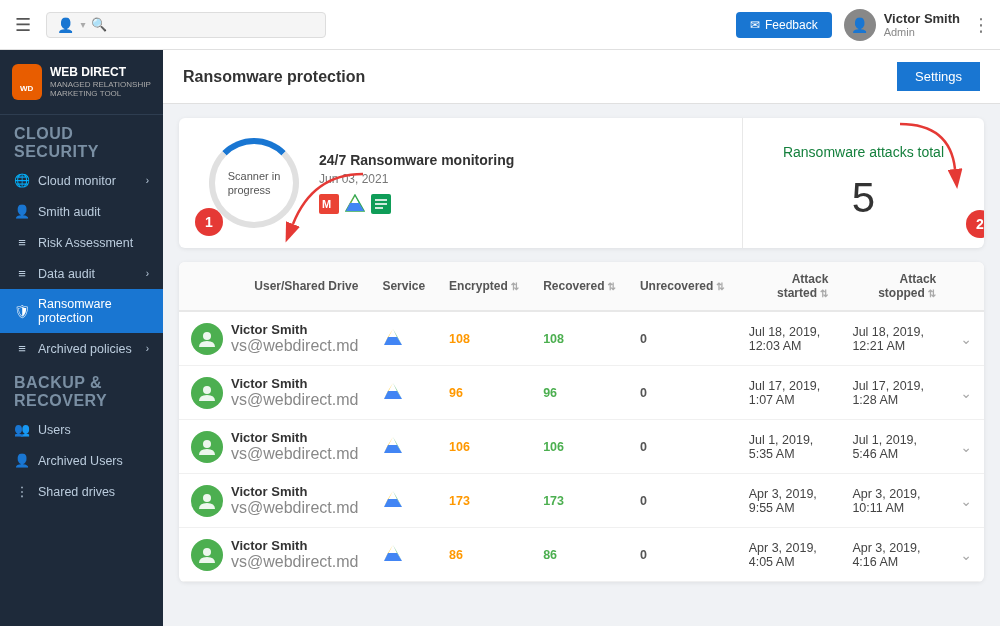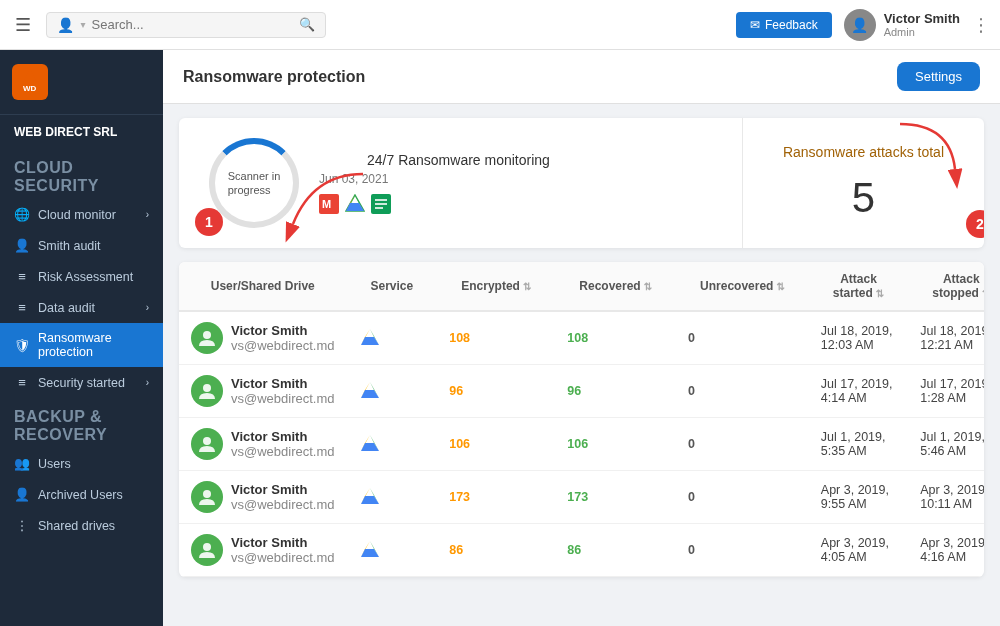--- a/index.html
+++ b/index.html
@@ -138,21 +138,21 @@
       display: flex;
       align-items: center;
       justify-content: space-between;
       border-bottom: 1px solid #e0e0e0;
     }
     .page-title { font-size: 16px; font-weight: 600; color: #333; }
     .settings-btn {
       background: #1976d2;
       color: #fff;
       border: none;
-      border-radius: 8px;
+      border-radius: 0;
       padding: 7px 18px;
       font-size: 13px;
       cursor: pointer;
     }
 
     
     .card-row {
       display: flex;
       gap: 0;
       margin: 14px 16px;
@@ -173,32 +173,32 @@
       width: 90px; height: 90px;
       border-radius: 50%;
       border: 6px solid #e0e0e0;
       border-top-color: #1976d2;
       display: flex; align-items: center; justify-content: center;
       position: relative;
       flex-shrink: 0;
     }
     .scanner-circle-inner { font-size: 11px; color: #555; line-height: 1.3; }
     .scanner-info { display: flex; flex-direction: column; gap: 4px; }
-    .scanner-info-title { font-size: 14px; font-weight: 400; color: #333; margin-left: 48px; }
+    .scanner-info-title { font-size: 14px; font-weight: 700; color: #333; }
     .scanner-info-sub { font-size: 12px; color: #777; }
     .scanner-icons { display: flex; gap: 6px; margin-top: 4px; }
     .card-attacks {
       display: flex;
       flex-direction: column;
       align-items: center;
       justify-content: center;
       padding: 20px 40px;
       min-width: 200px;
     }
-    .attacks-label { font-size: 14px; color: #a16207; margin-bottom: 14px; }
+    .attacks-label { font-size: 14px; color: #15803d; margin-bottom: 14px; }
     .attacks-count { font-size: 42px; font-weight: 300; color: #333; }
 
     
     .circle-badge {
       width: 28px; height: 28px;
       border-radius: 50%;
       background: #e53935;
       color: #fff;
       font-size: 14px;
       font-weight: bold;
@@ -210,39 +210,39 @@
     .table-container {
       margin: 0 16px 16px;
       background: #fff;
       border-radius: 6px;
       box-shadow: 0 1px 4px rgba(0,0,0,0.08);
       overflow: hidden;
     }
     table { width: 100%; border-collapse: collapse; }
     thead tr { background: #fafafa; border-bottom: 2px solid #e8e8e8; }
     thead th {
-      padding: 10px 24px;
-      text-align: center;
+      padding: 10px 12px;
+      text-align: right;
       font-size: 12px;
       font-weight: 600;
       color: #555;
     }
     thead th .sort-icon { color: #aaa; font-size: 10px; margin-left: 3px; }
     tbody tr { border-bottom: 1px solid #f0f0f0; }
     tbody td { padding: 10px 12px; font-size: 12.5px; color: #444; vertical-align: middle; }
     .user-cell { display: flex; align-items: center; gap: 8px; }
     .user-avatar-small {
       width: 32px; height: 32px;
       border-radius: 50%;
       background: #4caf50;
       display: flex; align-items: center; justify-content: center;
       color: #fff; font-size: 14px; flex-shrink: 0;
     }
     .user-name-cell { font-weight: 600; color: #333; font-size: 13px; }
-    .user-email-cell { font-size: 13px; color: #888; }
+    .user-email-cell { font-size: 16px; color: #888; }
     .num-orange { color: #ff9800; font-weight: 600; }
     .num-green { color: #4caf50; font-weight: 600; }
     .num-zero { color: #555; font-weight: 600; }
     .expand-btn { color: #aaa; cursor: pointer; font-size: 14px; }
 
     
     ::-webkit-scrollbar { width: 6px; }
     ::-webkit-scrollbar-thumb { background: #ccc; border-radius: 3px; }
 
     .relative-container {
@@ -250,21 +250,20 @@
     }
   </style>
 </head>
 <body>
 
 <div class="topbar">
   <span class="topbar-hamburger">☰</span>
   <div class="topbar-search">
     <span style="color:#888; font-size:14px;">👤</span>
     <span style="color:#aaa; font-size:10px;">▾</span>
-    <input type="text" style="outline: none; border: none; background: transparent; font-size: 13px;" placeholder="Search...">
     <span style="color:#aaa;">🔍</span>
   </div>
   <div class="topbar-right">
     <button class="feedback-btn">
       <span>✉</span>
       <span>Feedback</span>
     </button>
     <div class="user-info">
       <div class="user-avatar">
         <span>👤</span>
@@ -281,23 +280,26 @@
 <div class="main-layout relative-container">
 
   <nav class="sidebar">
     <div class="sidebar-logo">
       <div class="logo-icon">
         <svg width="30" height="30" viewBox="0 0 30 30">
           <polygon points="15,2 28,28 2,28" fill="#e85d00"></polygon>
           <text x="8" y="24" font-size="8" fill="white" font-weight="bold">WD</text>
         </svg>
       </div>
-    </div>
-
-    <div class="company-name">WEB DIRECT SRL</div>
+      <div class="logo-text">
+        <span class="logo-main">WEB DIRECT</span>
+        <span class="logo-sub" style="font-size:8px; color:#aaa;">MANAGED RELATIONSHIP MARKETING TOOL</span>
+      </div>
+    </div>
+
 
     <div>
       <div class="sidebar-section-label">CLOUD SECURITY</div>
       <div class="sidebar-item">
         <span class="sidebar-icon">🌐</span>
         <span>Cloud monitor</span>
         <span class="chevron">›</span>
       </div>
       <div class="sidebar-item">
         <span class="sidebar-icon">👤</span>
@@ -311,21 +313,21 @@
         <span class="sidebar-icon">≡</span>
         <span>Data audit</span>
         <span class="chevron">›</span>
       </div>
       <div class="sidebar-item active">
         <span class="sidebar-icon">🛡</span>
         <span>Ransomware protection</span>
       </div>
       <div class="sidebar-item">
         <span class="sidebar-icon">≡</span>
-        <span>Security started</span>
+        <span>Archived policies</span>
         <span class="chevron">›</span>
       </div>
     </div>
 
     <div>
       <div class="sidebar-section-label">BACKUP &amp; RECOVERY</div>
       <div class="sidebar-item">
         <span class="sidebar-icon">👥</span>
         <span>Users</span>
       </div>
@@ -479,21 +481,21 @@
       <svg width="22" height="18" viewBox="0 0 20 18">
         <polygon points="10,1 19,17 1,17" fill="none"></polygon>
         <polygon points="10,1 19,17 14,9" fill="#34A853"></polygon>
         <polygon points="1,17 10,1 5,9" fill="#FBBC04"></polygon>
         <polygon points="1,17 19,17 14,9 5,9" fill="#4285F4"></polygon>
       </svg>
     </td>
     <td><span class="num-orange">96</span></td>
     <td><span class="num-green">96</span></td>
     <td><span class="num-zero">0</span></td>
-    <td>Jul 17, 2019, 4:14 AM</td>
+    <td>Jul 17, 2019, 1:07 AM</td>
     <td>Jul 17, 2019, 1:28 AM</td>
     <td><span class="expand-btn">⌄</span></td>
   </tr>
             <tr>
     <td>
       <div class="user-cell">
         <div class="user-avatar-small">
           <svg width="20" height="20" viewBox="0 0 20 20">
                       <circle cx="10" cy="7" r="4" fill="white" opacity="0.9"></circle>
                       <path d="M2 18 Q2 12 10 12 Q18 12 18 18" fill="white" opacity="0.9"></path>

